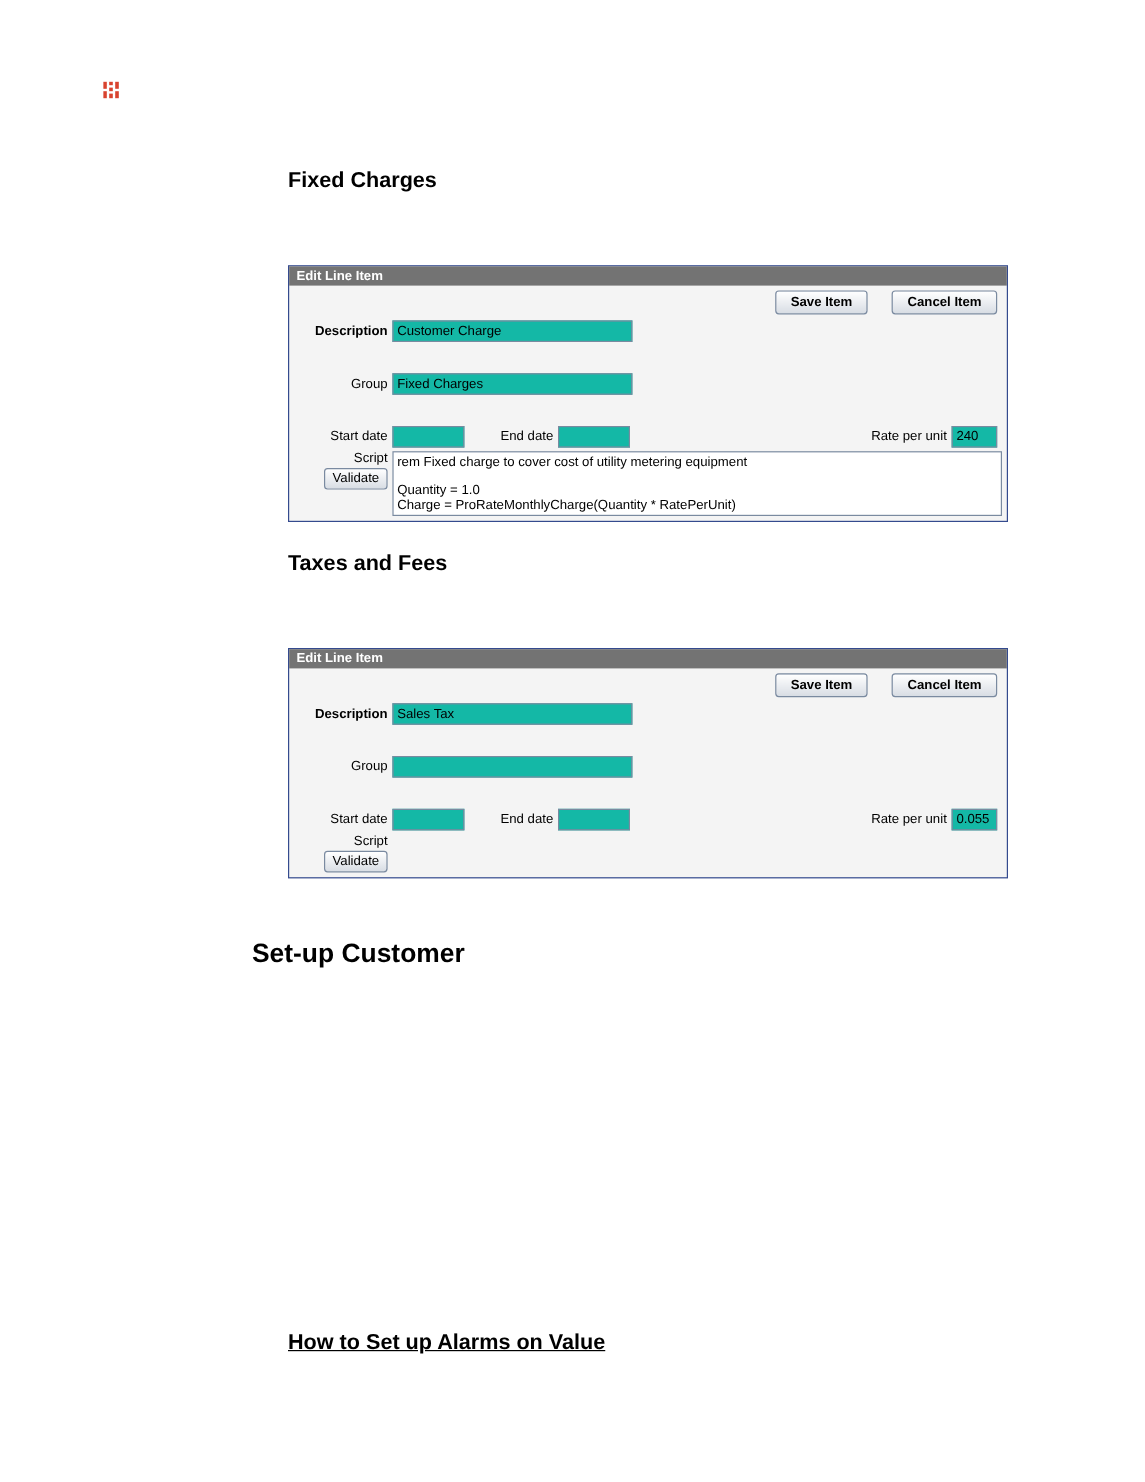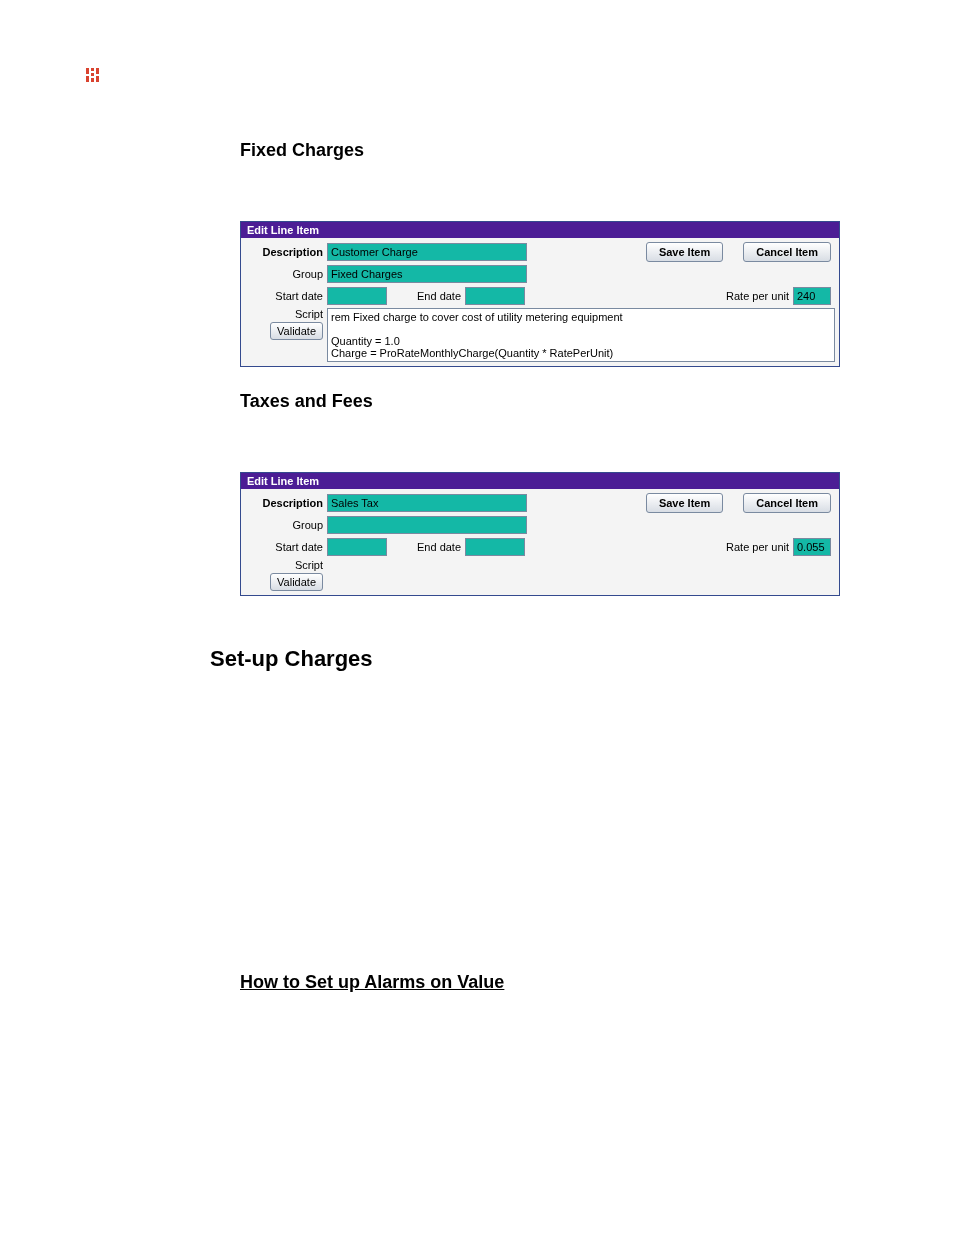--- a/index.html
+++ b/index.html
@@ -62,36 +62,37 @@
   
   .panel {
     width: 600px;
     border: 1px solid #344a8e;
     background: #f4f4f4;
     box-sizing: border-box;
     margin-bottom: 20px;
     font-size: 11px;
   }
   .panel .titlebar {
-    background: #4c1d95;
+    background: #737373;
     color: #fff;
     font-weight: bold;
     font-size: 11px;
     padding: 2px 6px;
   }
   .panel .body {
     position: relative;
     padding: 4px 4px 4px 4px;
   }
 
   .row {
     display: flex;
     align-items: center;
     min-height: 20px;
     margin-bottom: 2px;
+    margin-top: 24px;
   }
   .lbl {
     width: 78px;
     text-align: right;
     font-size: 11px;
     padding-right: 4px;
     color: #000;
   }
   .lbl.bold { font-weight: bold; }
 
@@ -269,18 +270,18 @@
         </div>
         <div class="script-row">
           <div class="script-left">
             <span class="slabel">Script</span>
             <button class="valbtn">Validate</button>
           </div>
         </div>
       </div>
     </div>
 
-    <h1 class="bigsection">Set-up Charges</h1>
+    <h1 class="bigsection">Set-up Customer</h1>
 
     <h2 class="sub">How to Set up Alarms on Value</h2>
 
   </div>
 </div>
 
 </body></html>

